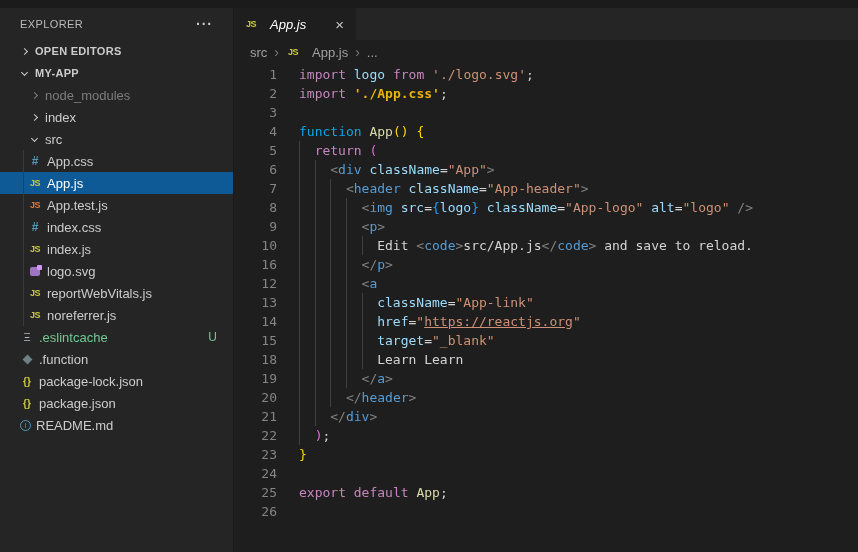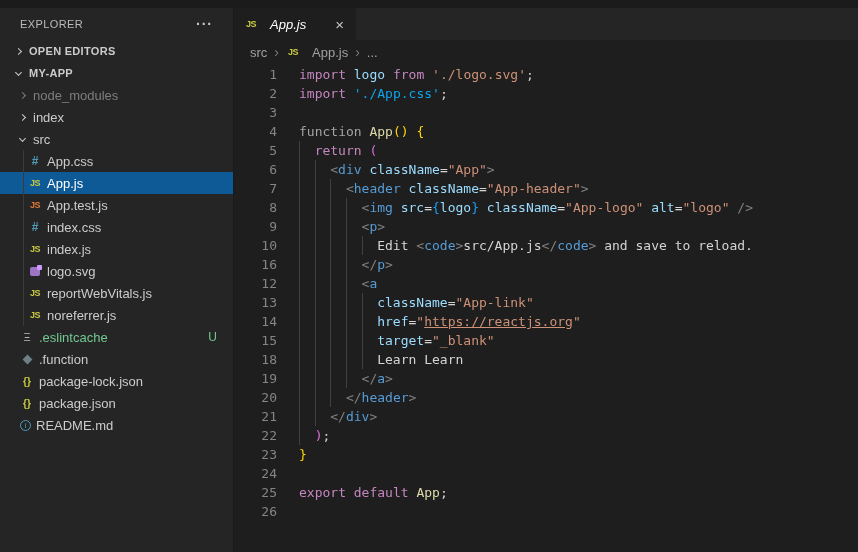--- a/index.html
+++ b/index.html
@@ -8,29 +8,29 @@
 
   .top-strip { height:8px; width:100%; background:#1b1b1c; }
   .layout { display:flex; height:544px; }
 
   
   .sidebar { width:234px; flex:none; background:#252526; border-right:1px solid #1a1a1a; overflow:hidden; }
   .side-header { height:32px; display:flex; align-items:center; justify-content:space-between; padding:0 20px; }
   .side-title { font-size:11px; color:#bbbbbb; letter-spacing:0.4px; }
   .more-actions { color:#cccccc; font-size:14px; font-weight:bold; letter-spacing:1px; cursor:pointer; line-height:8px; }
 
-  .section-row { height:22px; display:flex; align-items:center; padding-left:16px; cursor:pointer; }
+  .section-row { height:22px; display:flex; align-items:center; padding-left:22px; cursor:pointer; }
   .section-label { font-size:11px; font-weight:bold; color:#cccccc; letter-spacing:0.3px; margin-left:8px; }
 
   .chev { width:5px; height:5px; border-right:1px solid currentColor; border-bottom:1px solid currentColor; display:inline-block; flex:none; color:#cccccc; }
   .chev.right { transform:rotate(-45deg); }
   .chev.down  { transform:rotate(45deg); margin-top:-2px; }
 
   .tree-row { height:22px; display:flex; align-items:center; position:relative; font-size:13px; color:#cccccc; cursor:pointer; }
-  .tree-row.lvl1.folder { padding-left:20px;text-align:right; }
+  .tree-row.lvl1.folder { padding-left:32px;text-align:right; }
   .tree-row.lvl1.file   { padding-left:20px; }
   .tree-row.lvl2        { padding-left:28px; }
   .tree-row.lvl2::before { content:''; position:absolute; left:23px; top:0; bottom:0; width:1px; background:#3a3a3a; }
   .tree-row.dim, .tree-row.dim .chev { color:#7d7d7d; }
   .tree-row.selected { color:#ffffff; }
   .chevbox { width:13px; display:inline-flex; justify-content:flex-start; align-items:center; flex:none; }
   .tree-label { white-space:nowrap; overflow:hidden; }
   .badge { position:absolute; right:16px; font-size:12px; }
 
   .ficon { display:inline-flex; justify-content:center; align-items:center; width:14px; height:14px; flex:none; margin-right:5px; font-style:normal; }
@@ -180,29 +180,29 @@
       <span class="bc-item">...</span>
     </div>
 
     <div class="code">
         <div class="cl">
           <div class="ln">1</div>
           <div class="lc"><span style="color: rgb(197, 134, 192);">import</span><span style="color: rgb(212, 212, 212);"> </span><span style="color: rgb(156, 220, 254);">logo</span><span style="color: rgb(212, 212, 212);"> </span><span style="color: rgb(197, 134, 192);">from</span><span style="color: rgb(212, 212, 212);"> </span><span style="color: rgb(206, 145, 120);">'./logo.svg'</span><span style="color: rgb(212, 212, 212);">;</span></div>
         </div>
         <div class="cl">
           <div class="ln">2</div>
-          <div class="lc"><span style="color: rgb(197, 134, 192);">import</span><span style="color: rgb(212, 212, 212);"> </span><span style="color: #0ea5e9;">'./App.css'</span><span style="color: rgb(212, 212, 212);">;</span></div>
+          <div class="lc"><span style="color: rgb(197, 134, 192);">import</span><span style="color: rgb(212, 212, 212);"> </span><span style="color: #eab308; font-weight: bold;">'./App.css'</span><span style="color: rgb(212, 212, 212);">;</span></div>
         </div>
         <div class="cl">
           <div class="ln">3</div>
           <div class="lc"></div>
         </div>
         <div class="cl">
           <div class="ln">4</div>
-          <div class="lc"><span style="color: #a3a3a3;">function</span><span style="color: rgb(212, 212, 212);"> </span><span style="color: rgb(220, 220, 170);">App</span><span style="color: rgb(255, 215, 0);">()</span><span style="color: rgb(212, 212, 212);"> </span><span style="color: rgb(255, 215, 0);">{</span></div>
+          <div class="lc"><span style="color: #0ea5e9;">function</span><span style="color: rgb(212, 212, 212);"> </span><span style="color: rgb(220, 220, 170);">App</span><span style="color: rgb(255, 215, 0);">()</span><span style="color: rgb(212, 212, 212);"> </span><span style="color: rgb(255, 215, 0);">{</span></div>
         </div>
         <div class="cl">
           <div class="ln">5</div>
           <div class="lc"><span class="gd"></span><span style="color: rgb(197, 134, 192);">return</span><span style="color: rgb(212, 212, 212);"> </span><span style="color: rgb(218, 112, 214);">(</span></div>
         </div>
         <div class="cl">
           <div class="ln">6</div>
           <div class="lc"><span class="gd"></span><span class="gd"></span><span style="color: rgb(128, 128, 128);">&lt;</span><span style="color: rgb(86, 156, 214);">div</span><span style="color: rgb(212, 212, 212);"> </span><span style="color: rgb(156, 220, 254);">className</span><span style="color: rgb(212, 212, 212);">=</span><span style="color: rgb(206, 145, 120);">"App"</span><span style="color: rgb(128, 128, 128);">&gt;</span></div>
         </div>
         <div class="cl">

